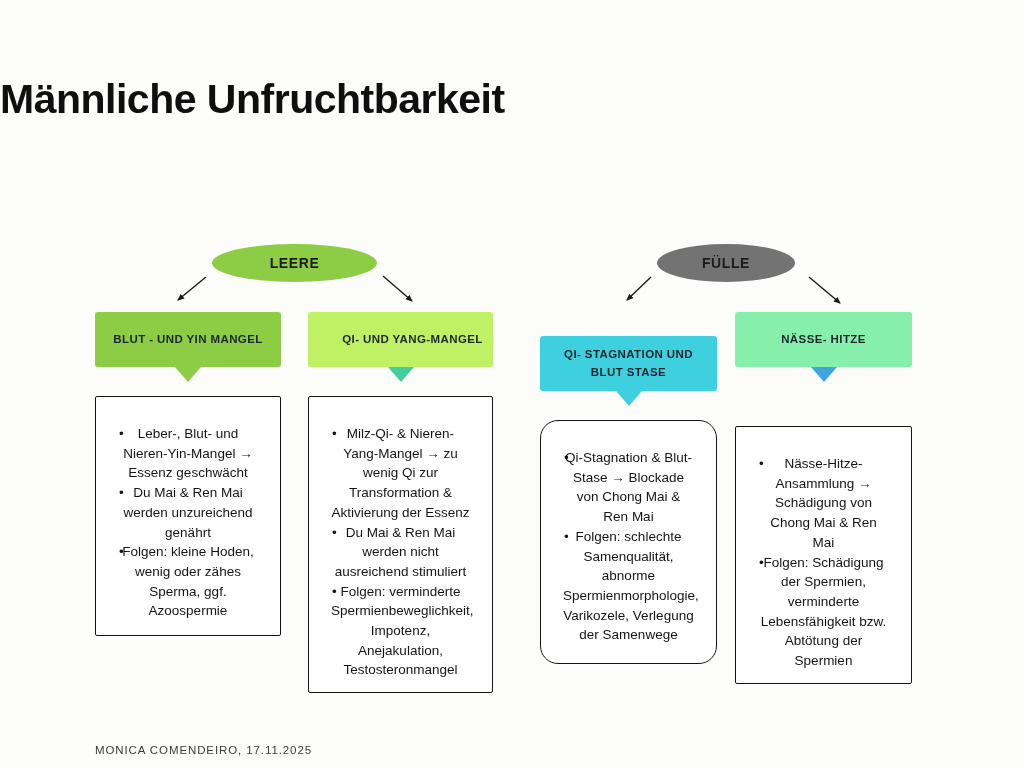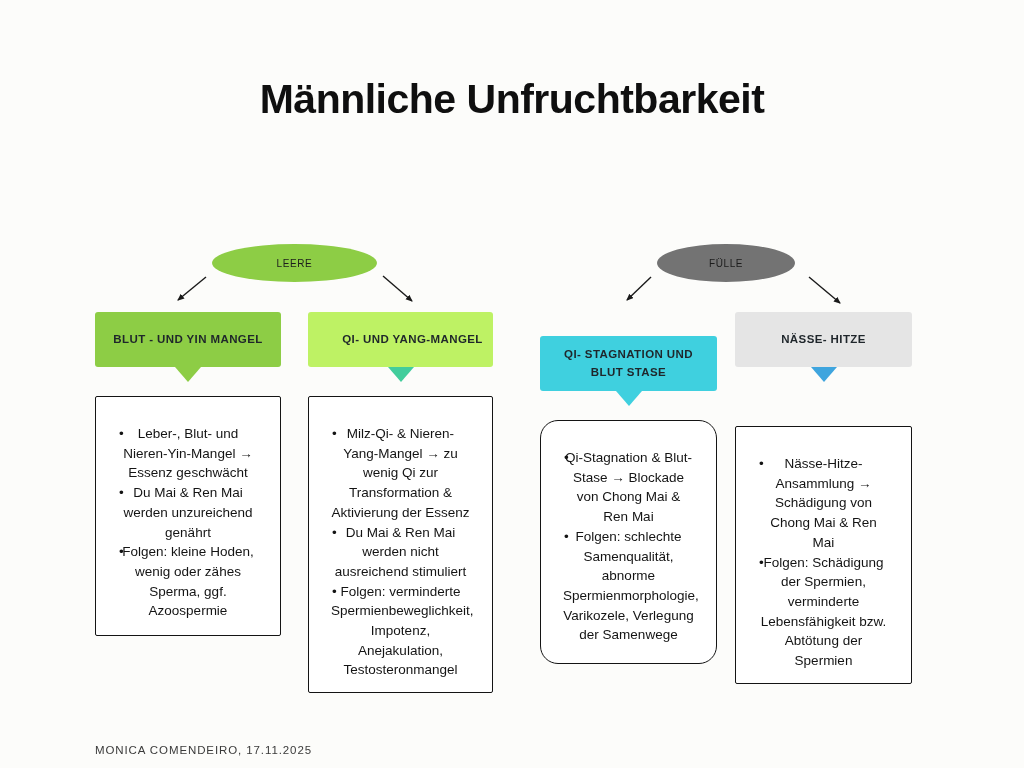--- a/index.html
+++ b/index.html
@@ -4,49 +4,49 @@
 <style>
   html,body { margin:0; padding:0; }
   .canvas {
     position:relative; width:1024px; height:768px;
     background:#fcfcfa; overflow:hidden;
     font-family:"Liberation Sans", sans-serif;
     color:#141414;
   }
   .title {
     position:absolute; top:76px; left:0; right:0;
-    text-align:center; font-size:41px; font-weight:700;
+    font-size:41px; font-weight:700;
     letter-spacing:-0.5px; color:#0f0f0f;
   }
   .arrows { position:absolute; left:0; top:0; pointer-events:none; }
 
   .ellipse {
     position:absolute; border-radius:50%;
     display:flex; align-items:center; justify-content:center;
-    font-size:10px; font-weight:400; letter-spacing:0.6px; color:#1c1c1c;
+    font-size:14px; font-weight:700; letter-spacing:0.6px; color:#1c1c1c;
   }
   .ellipse.leere  { left:212px; top:244px; width:165px; height:38px; background:#8dcd45; }
   .ellipse.fuelle { left:657px; top:244px; width:138px; height:38px; background:#737373; }
 
   .column { position:absolute; top:312px; }
   .col1 { left:95px;  width:186px; }
   .col2 { left:308px; width:185px; }
   .col3 { left:540px; width:177px; }
   .col4 { left:735px; width:177px; }
 
   .header-box {
     height:55px; border-radius:3px; box-sizing:border-box;
     display:flex; align-items:center; justify-content:center;
     text-align:center; font-weight:700; font-size:11.5px;
     letter-spacing:0.4px; line-height:1.5; color:#1f262b; padding:0 8px;
   }
   .col1 .header-box { background:#8dcd45; }
   .col2 .header-box { background:#bef264;padding-left:32px; }
   .col3 .header-box { background:#3fd0df;margin-top:24px; }
-  .col4 .header-box { background:#e5e5e5; }
+  .col4 .header-box { background:#86efac; }
 
   .pointer {
     width:0; height:0; margin:0 auto;
     border-left:13px solid transparent;
     border-right:13px solid transparent;
     border-top:15px solid #000;
   }
   .col1 .pointer { border-top-color:#8dcd45; }
   .col2 .pointer { border-top-color:#42cd9c; }
   .col3 .pointer { border-top-color:#3fd0df; }

